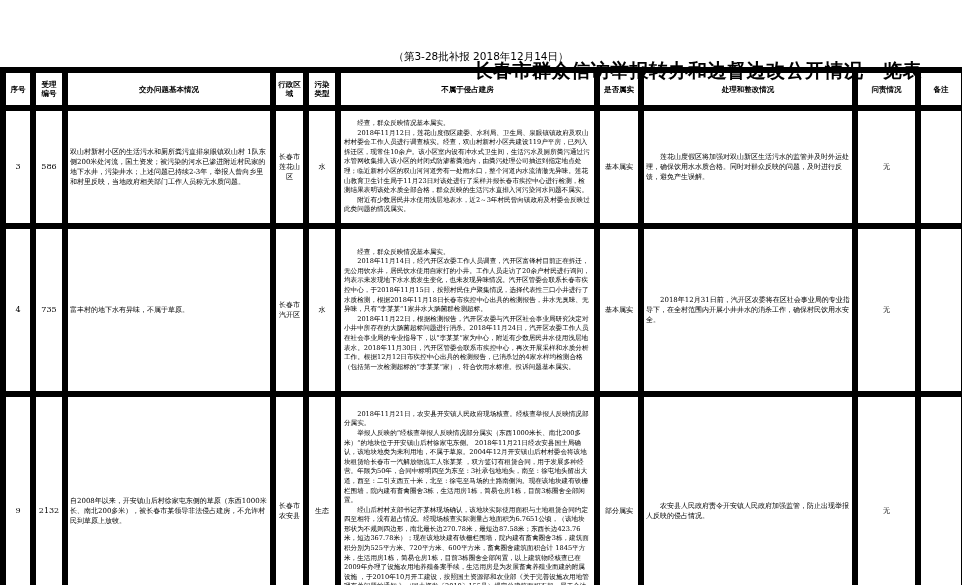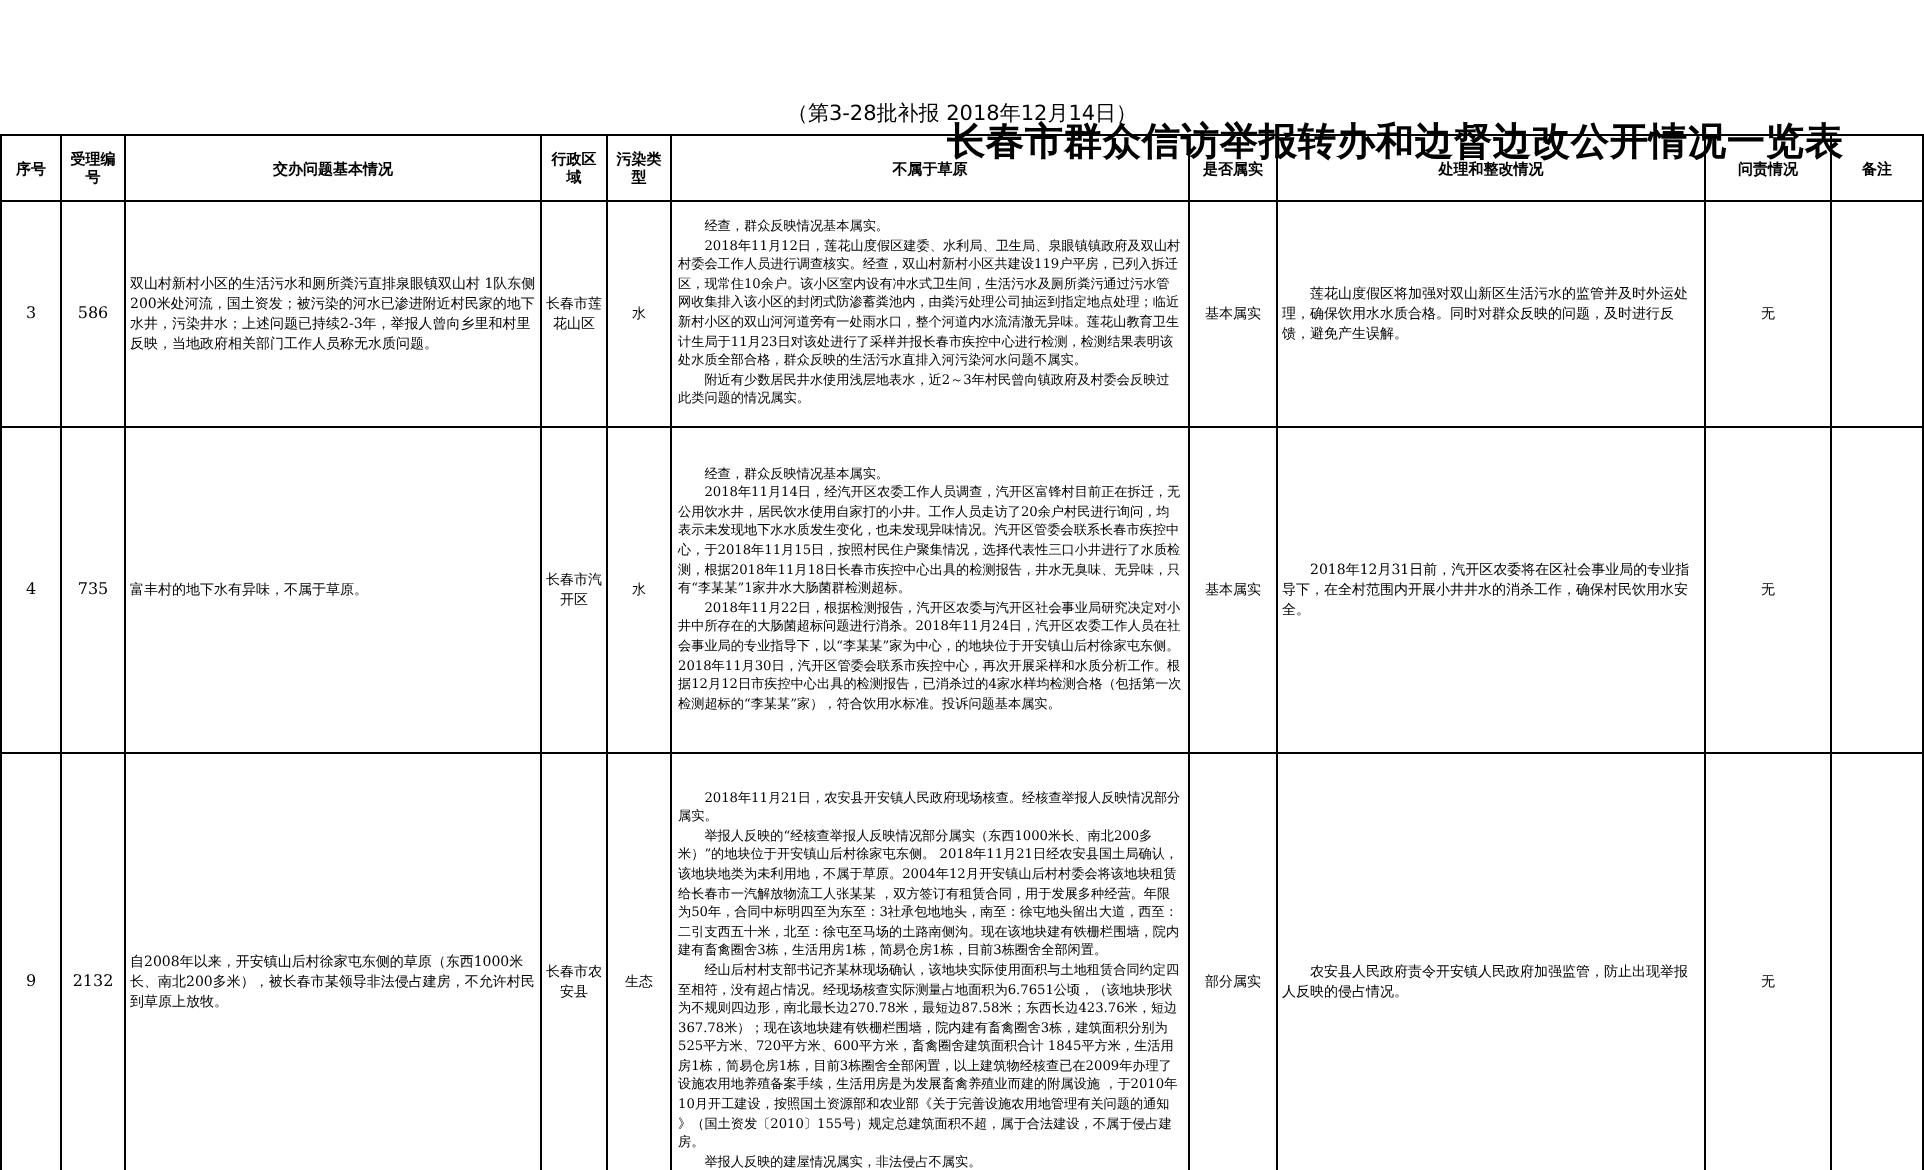--- a/index.html
+++ b/index.html
@@ -1,20 +1,20 @@
 <!DOCTYPE html>
 <html><head>
 <meta charset="utf-8">
 <style>
   html, body { margin: 0; padding: 0; background: #ffffff; }
   body { width: 962px; height: 585px; position: relative; overflow: hidden; font-family: "DejaVu Serif", "Liberation Serif", serif; color: #000; }
   .title { position: absolute; top: 14px; left: 0; width: 922px; text-align: right; font-family: "DejaVu Sans", "Liberation Sans", sans-serif; font-weight: bold; font-size: 19px; letter-spacing: 0.5px; margin-top: 44px; }
   .subtitle { position: absolute; top: 50px; left: 0; width: 962px; text-align: center; font-family: "DejaVu Sans", "Liberation Sans", sans-serif; font-size: 10.5px; }
   table { position: absolute; top: 67px; left: 0; border-collapse: collapse; table-layout: fixed; width: 961px; }
-  td, th { border: 1px solid #000000; padding: 0 2px; font-size: 7px; line-height: 10px; vertical-align: middle; overflow: hidden; }
+  td, th { border: 6px solid #000000; padding: 0 2px; font-size: 7px; line-height: 10px; vertical-align: middle; overflow: hidden; }
   th { font-family: "DejaVu Sans", "Liberation Sans", sans-serif; font-weight: bold; font-size: 7.5px; text-align: center; height: 32px; line-height: 9px; }
   table { border: 1.5px solid #000; }
   .c { text-align: center; }
   .l { text-align: left; }
   .num { font-size: 8px; }
   .para { text-indent: 2em; margin: 0; }
   .inv { font-size: 6.6px; line-height: 9.6px; padding: 4px 3px; }
   tr.r3 td { height: 104px; }
   tr.r4 td { height: 154px; }
   tr.r9 td { height: 219px; }
@@ -38,21 +38,21 @@
     <col style="width:63px">
     <col style="width:46px">
   </colgroup>
   <thead>
     <tr>
       <th>序号</th>
       <th>受理编号</th>
       <th>交办问题基本情况</th>
       <th>行政区域</th>
       <th>污染类型</th>
-      <th>不属于草原</th>
+      <th>不属于侵占建房</th>
       <th>是否属实</th>
       <th>处理和整改情况</th>
       <th>问责情况</th>
       <th>备注</th>
     </tr>
   </thead>
   <tbody>
     <tr class="r3">
       <td class="c num">3</td>
       <td class="c num">586</td>
@@ -73,21 +73,21 @@
     </tr>
     <tr class="r4">
       <td class="c num">4</td>
       <td class="c num">735</td>
       <td class="l">富丰村的地下水有异味，不属于草原。</td>
       <td class="c">长春市汽开区</td>
       <td class="c">水</td>
       <td class="l inv">
         <p class="para">经查，群众反映情况基本属实。</p>
         <p class="para">2018年11月14日，经汽开区农委工作人员调查，汽开区富锋村目前正在拆迁，无公用饮水井，居民饮水使用自家打的小井。工作人员走访了20余户村民进行询问，均表示未发现地下水水质发生变化，也未发现异味情况。汽开区管委会联系长春市疾控中心，于2018年11月15日，按照村民住户聚集情况，选择代表性三口小井进行了水质检测，根据2018年11月18日长春市疾控中心出具的检测报告，井水无臭味、无异味，只有“李某某”1家井水大肠菌群检测超标。</p>
-        <p class="para">2018年11月22日，根据检测报告，汽开区农委与汽开区社会事业局研究决定对小井中所存在的大肠菌超标问题进行消杀。2018年11月24日，汽开区农委工作人员在社会事业局的专业指导下，以“李某某”家为中心，的地块位于开安镇山后村徐家屯东侧。2018年11月30日，汽开区管委会联系市疾控中心，再次开展采样和水质分析工作。根据12月12日市疾控中心出具的检测报告，已消杀过的4家水样均检测合格（包括第一次检测超标的“李某某”家），符合饮用水标准。投诉问题基本属实。</p>
+        <p class="para">2018年11月22日，根据检测报告，汽开区农委与汽开区社会事业局研究决定对小井中所存在的大肠菌超标问题进行消杀。2018年11月24日，汽开区农委工作人员在社会事业局的专业指导下，以“李某某”家为中心，附近有少数居民井水使用浅层地表水。2018年11月30日，汽开区管委会联系市疾控中心，再次开展采样和水质分析工作。根据12月12日市疾控中心出具的检测报告，已消杀过的4家水样均检测合格（包括第一次检测超标的“李某某”家），符合饮用水标准。投诉问题基本属实。</p>
       </td>
       <td class="c">基本属实</td>
       <td class="l">
           <p class="para">2018年12月31日前，汽开区农委将在区社会事业局的专业指导下，在全村范围内开展小井井水的消杀工作，确保村民饮用水安全。</p>
         </td>
       <td class="c">无</td>
       <td class="c"></td>
     </tr>
     <tr class="r9">
       <td class="c num">9</td>

